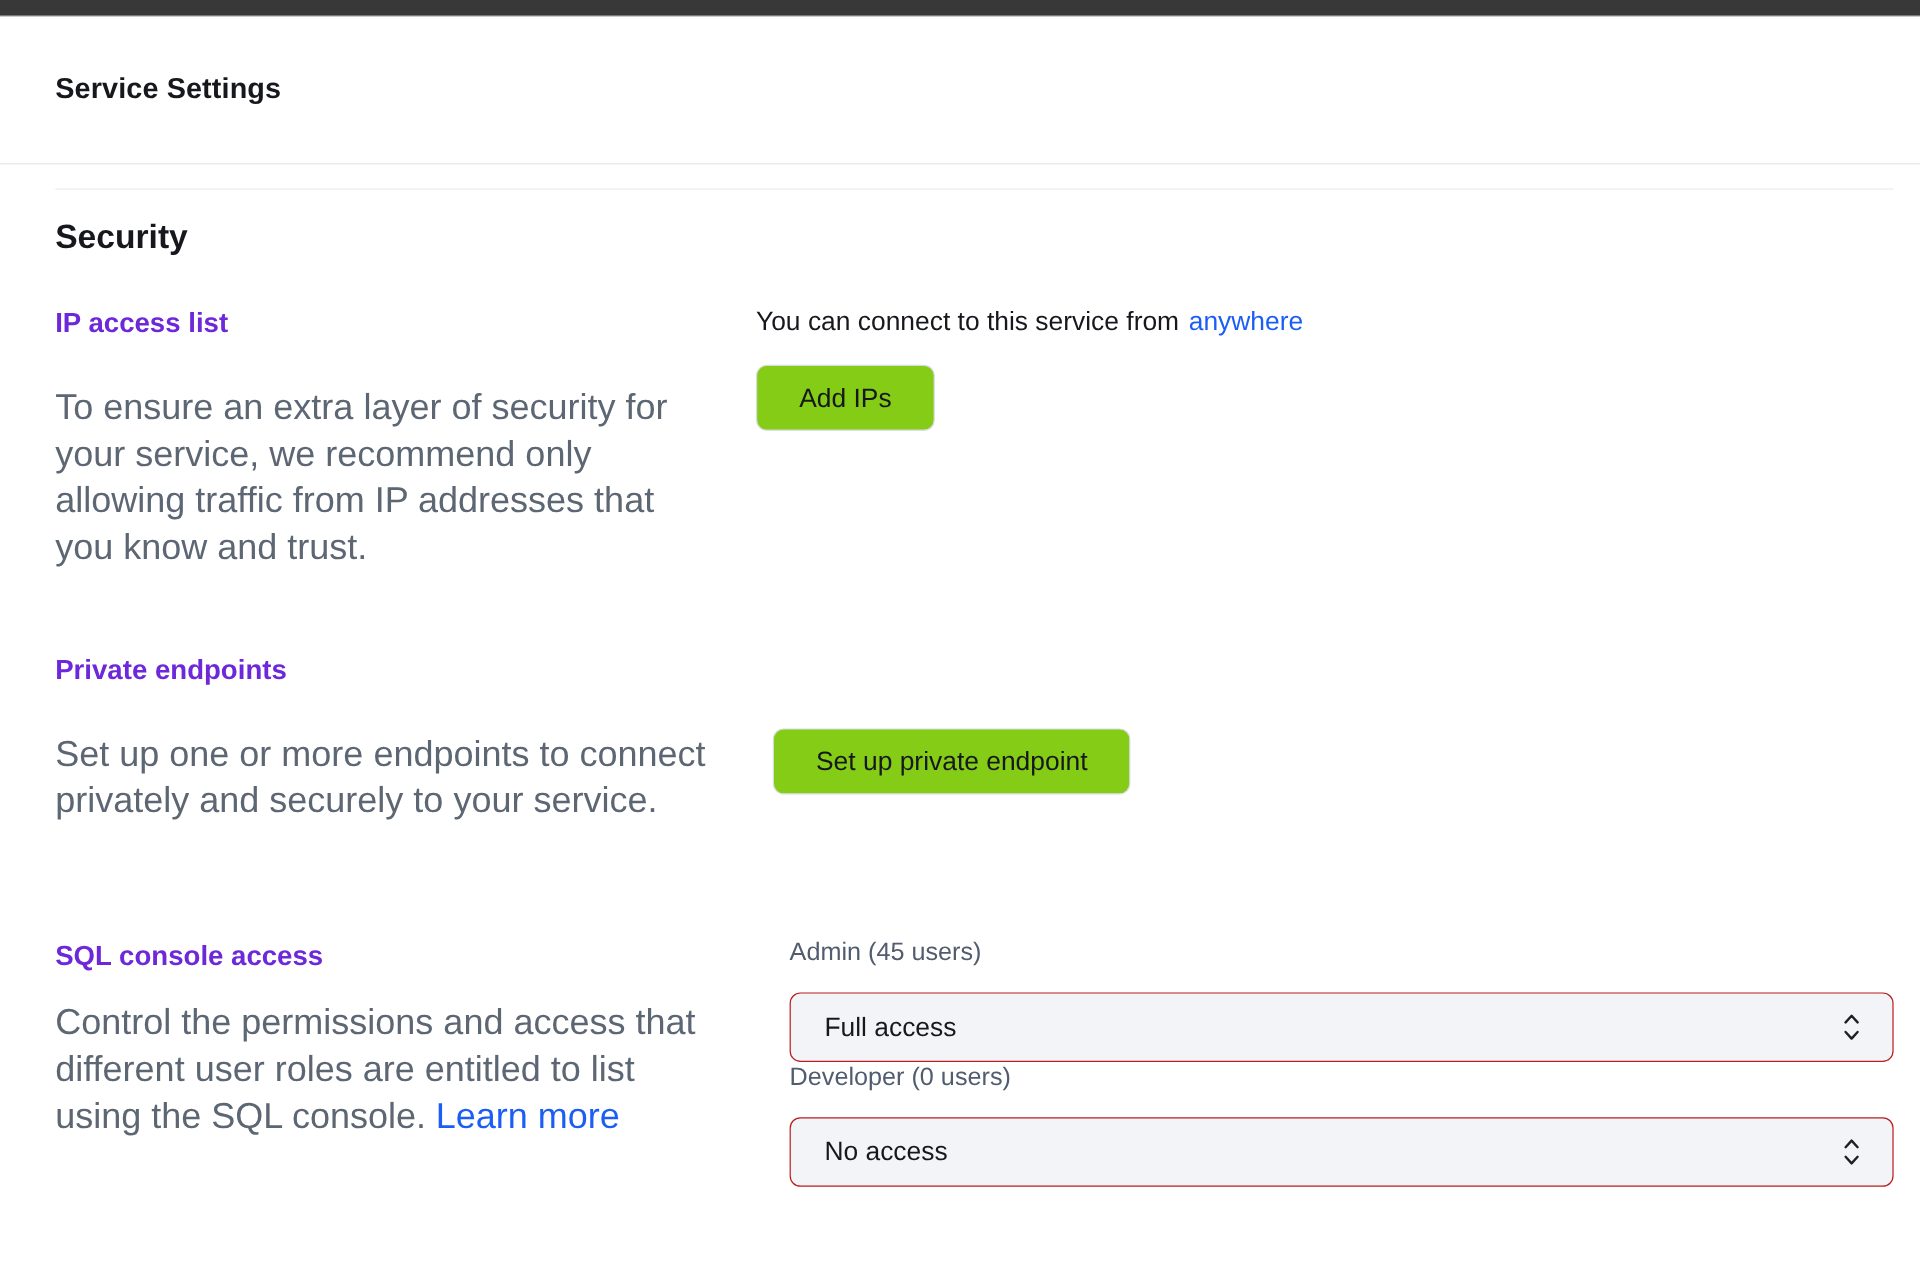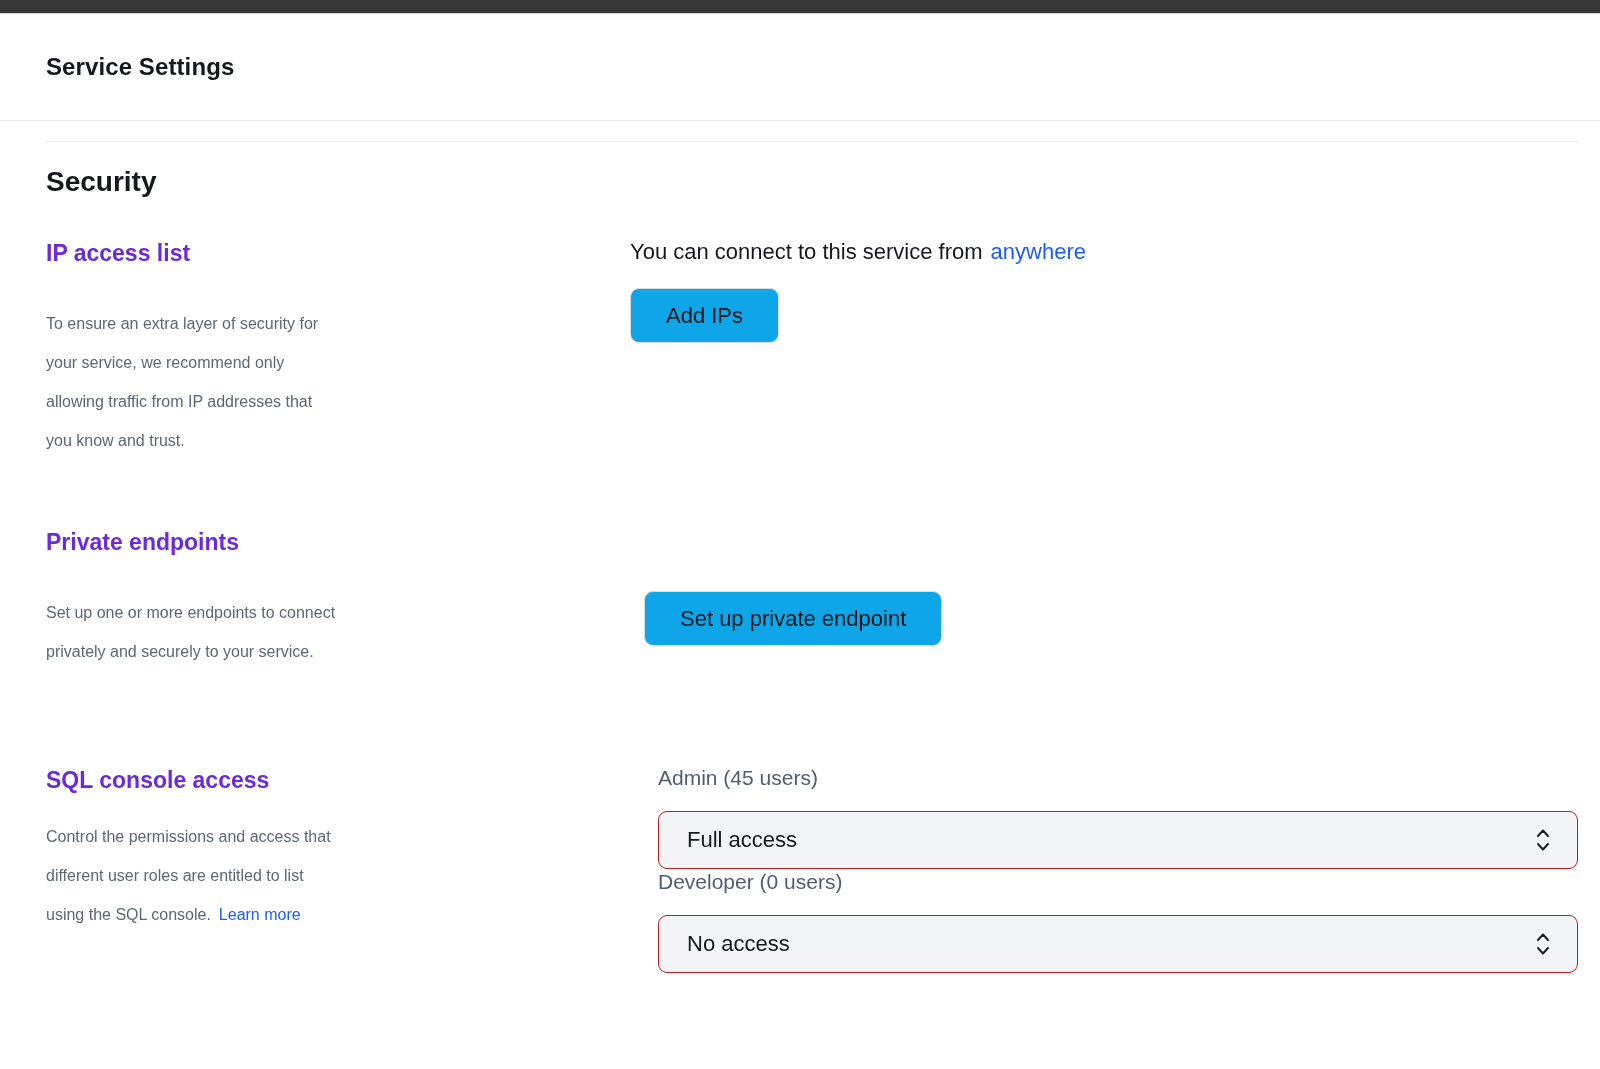--- a/index.html
+++ b/index.html
@@ -9,21 +9,21 @@
     font-family: "Liberation Sans", sans-serif;
     color: #16181d;
     overflow: hidden;
   }
   .top-bar {
     height: 14px; width: 100%;
     background: #383838;
     border-bottom: 1px solid #d7d7d7;
   }
   .page-header {
-    height: 107px;
+    height: 123px;
     display: flex; align-items: center;
     padding: 0 46px;
     background: #ffffff;
     border-bottom: 1px solid #e6e6e6;
   }
   .page-title { font-size: 24px; font-weight: 700; letter-spacing: 0.1px; }
 
   .main {
     padding: 0 22px 60px 46px;
   }
@@ -41,38 +41,38 @@
   .settings-row {
     display: grid;
     grid-template-columns: 584px 1fr;
   }
   .row-heading {
     font-size: 23px; font-weight: 700;
     line-height: 30px; color: #6d28d9;
   }
   .row-desc {
     margin-top: 36px;
-    font-size: 16px; line-height: 39px;
+    font-size: 30px; line-height: 39px;
     color: #5d6673;
   }
   .row-desc .desc-line { white-space: nowrap; }
   .row-ip { margin-top: 37px; }
   .row-pe { margin-top: 67px; gap: 14px; }
   .row-pe .row-desc { margin-top: 36px; }
   .row-sql { margin-top: 94px; gap: 28px; }
   .row-sql .row-desc { margin-top: 22px; }
 
   .link { color: #1c5ef5; text-decoration: none; cursor: pointer; }
   .inline-link { margin-left: 8px; }
 
   .status-line { font-size: 22px; line-height: 28px; color: #16181d; }
 
   .btn {
     display: inline-flex; align-items: center; justify-content: center;
-    background: #0ea5e9;
+    background: #84cc16;
     border: 1px solid #d8dbe0;
     border-radius: 9px;
     font-size: 22px; color: #16181d;
     font-family: "Liberation Sans", sans-serif;
     cursor: pointer;
     height: 55px;
     padding: 0 35px;
   }
   .btn-add-ips { margin-top: 22px; }
   .pe-right { margin-top: 64px; }

